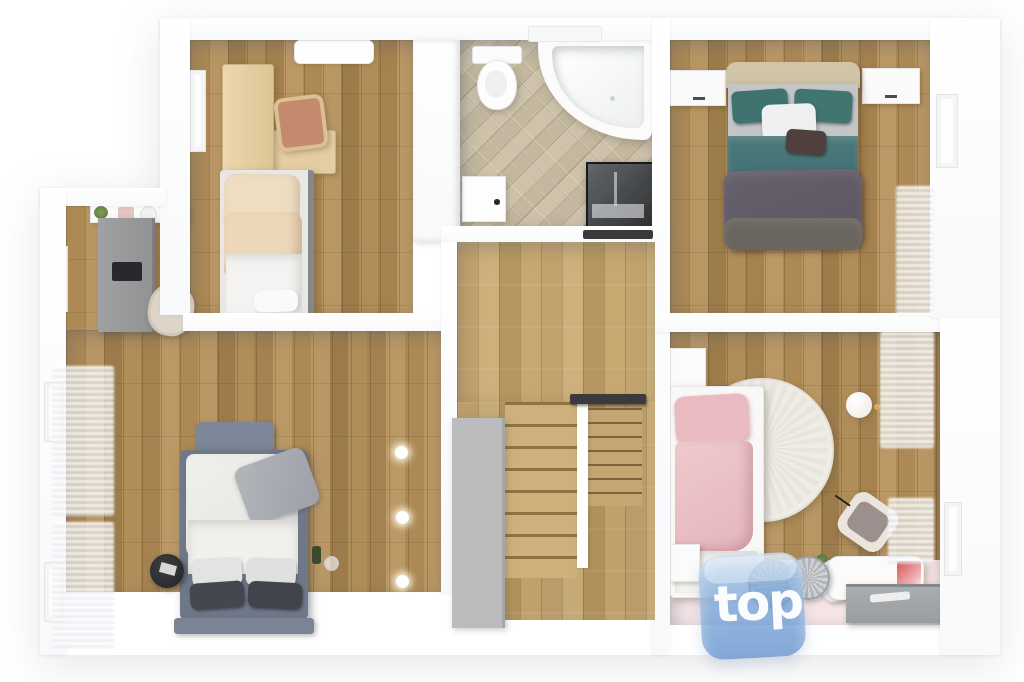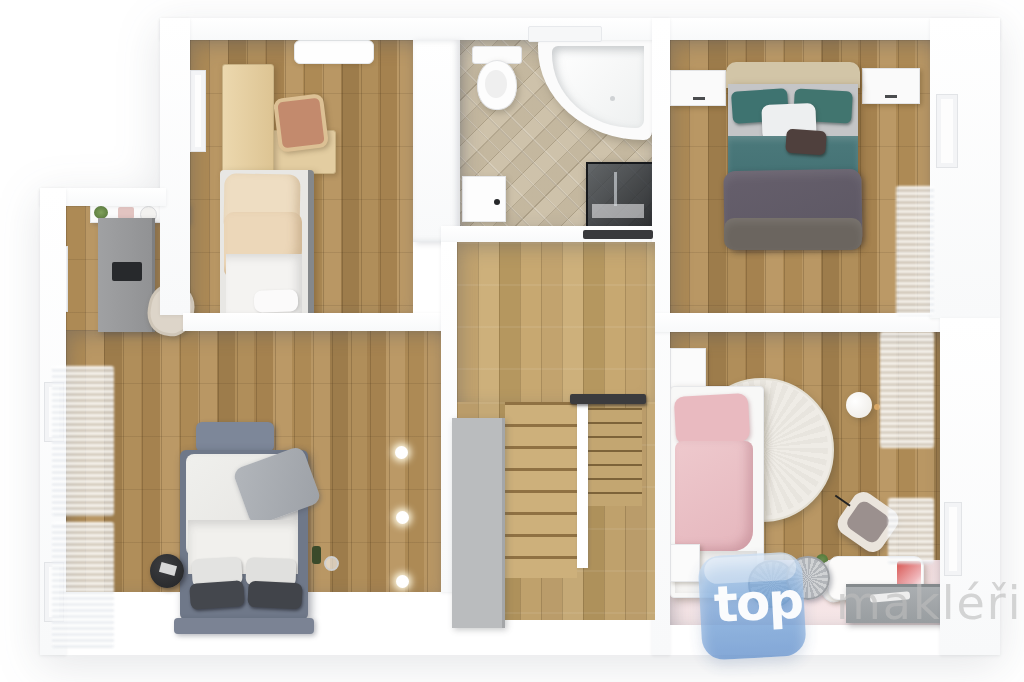--- a/index.html
+++ b/index.html
@@ -222,15 +222,14 @@
   <div class="a curtain" style="left:52px;top:522px;width:62px;height:126px;"></div>
   <div class="a curtain" style="left:896px;top:186px;width:38px;height:130px;"></div>
   <div class="a curtain" style="left:880px;top:332px;width:54px;height:116px;"></div>
   <div class="a curtain" style="left:888px;top:498px;width:46px;height:66px;"></div>
 
   <div class="a" style="left:700px;top:548px;width:104px;height:112px;transform:rotate(-3deg);z-index:50;">
     <div class="a wm-cube" style="left:0;top:6px;width:104px;height:104px;"></div>
     <div class="a" style="left:6px;top:8px;width:92px;height:26px;background:rgba(255,255,255,.35);border-radius:14px;"></div>
     <div class="a wm-top" style="left:14px;top:26px;">top</div>
   </div>
-  <div class="a wm-brand" style="left:836px;top:576px;z-index:50;">makléři</div>
 
 </div>
 
 </body></html>

